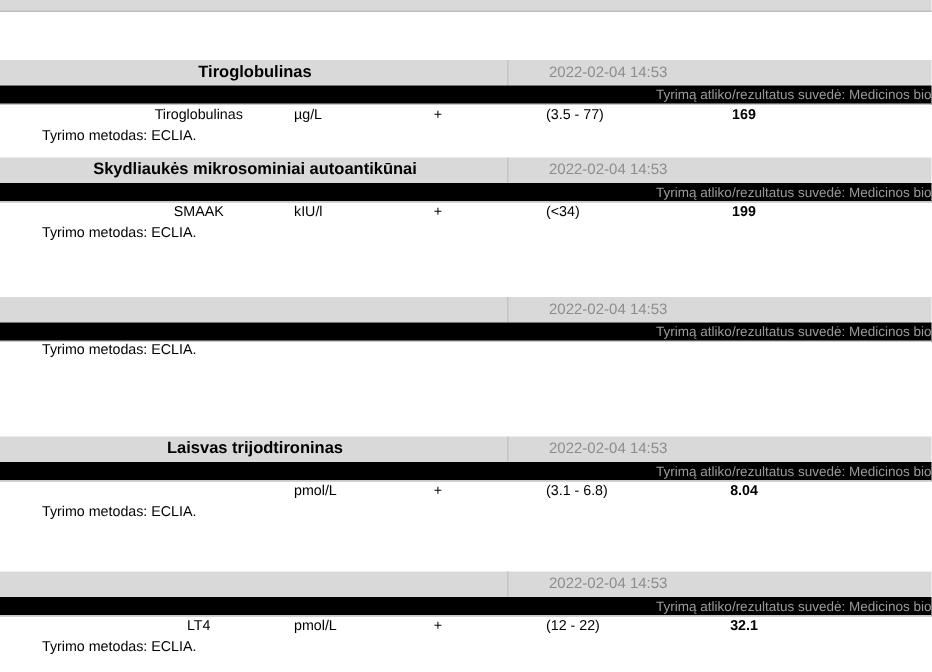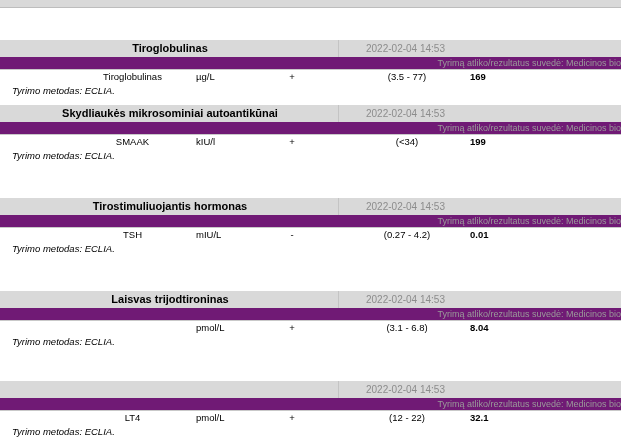--- a/index.html
+++ b/index.html
@@ -65,21 +65,21 @@
     left: 338px;
     top: 0;
     width: 1px;
     height: 17px;
     background: #c4c4c4;
   }
   
   .sub-bar {
     position: relative;
     height: 12px;
-    background: #701a75;
+    background: #000000;
     width: 621px;
     border-bottom: 1px solid #c9c9c9;
     text-decoration: underline;
   }
   .sub-bar .sub-text {
     position: absolute;
     right: 0;
     top: 1px;
     font-size: 9px;
     color: #9a9a9a;
@@ -113,46 +113,44 @@
     top: 1px;
     width: 14px;
     text-align: center;
     font-size: 9.5px;
   }
   .result-row .c-ref {
     position: absolute;
     left: 364px;
     top: 1px;
     width: 86px;
-    text-align: center;
     font-size: 9.5px;
   }
   .result-row .c-value {
     position: absolute;
     left: 470px;
     top: 1px;
     width: 52px;
-    text-align: left;
+    text-align: center;
     font-size: 9.5px;
     font-weight: bold;
   }
   
   .method-row {
     position: relative;
     height: 14px;
     width: 621px;
     background: #ffffff;
   }
   .method-row .method-text {
     position: absolute;
-    left: 12px;
+    left: 28px;
     top: 0px;
     font-size: 9.5px;
     color: #000000;
-    font-style: italic;
   }
 </style>
 </head>
 <body>
 
 <div class="page">
 
   <div class="top-strip"></div>
 
   <div class="block" style="top:12px;margin-top:28px;">
@@ -193,32 +191,24 @@
       <div class="c-value">199</div>
     </div>
     <div class="method-row">
       <div class="method-text">Tyrimo metodas: ECLIA.</div>
     </div>
   </div>
 
   <div class="block" style="top:198px;">
     <div class="title-bar">
       <div class="sep1"></div>
-      <div class="title-text">Tirostimuliuojantis hormonas</div>
-      <div class="date-text">2022-02-04 14:53</div>
-    </div>
-    <div class="sub-bar">
-      <div class="sub-text">Tyrimą atliko/rezultatus suvedė: Medicinos bio</div>
-    </div>
-    <div class="result-row">
-      <div class="c-name">TSH</div>
-      <div class="c-unit">mIU/L</div>
-      <div class="c-flag">-</div>
-      <div class="c-ref">(0.27 - 4.2)</div>
-      <div class="c-value">0.01</div>
+      <div class="date-text">2022-02-04 14:53</div>
+    </div>
+    <div class="sub-bar">
+      <div class="sub-text">Tyrimą atliko/rezultatus suvedė: Medicinos bio</div>
     </div>
     <div class="method-row">
       <div class="method-text">Tyrimo metodas: ECLIA.</div>
     </div>
   </div>
 
   <div class="block" style="top:291px;">
     <div class="title-bar">
       <div class="sep1"></div>
       <div class="title-text">Laisvas trijodtironinas</div>

